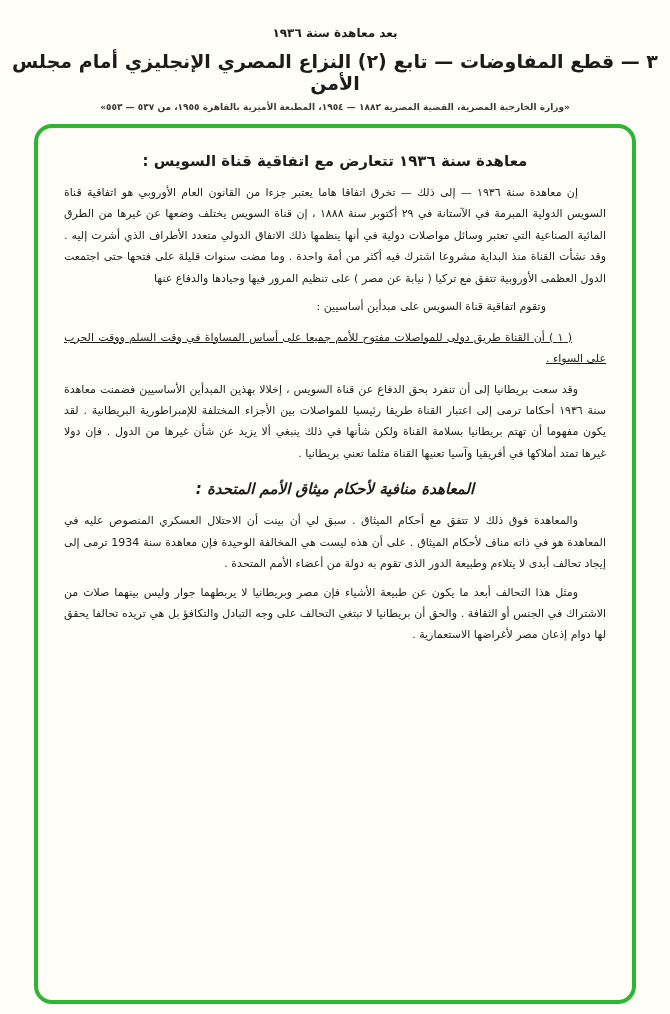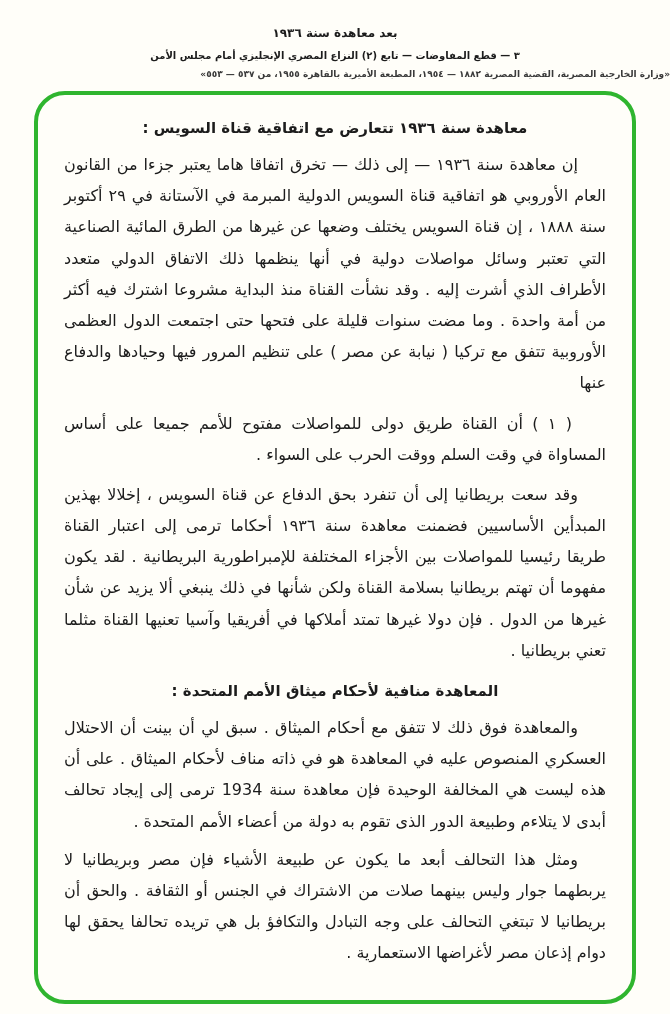--- a/index.html
+++ b/index.html
@@ -26,87 +26,89 @@
     text-align: center;
     padding-top: 26px;
     flex: 0 0 auto;
   }
   .running-head {
     font-size: 12px;
     font-weight: bold;
     letter-spacing: 0.5px;
   }
   .chapter-heading {
-    font-size: 10px;
+    font-size: 19px;
     font-weight: bold;
     margin-top: 10px;
   }
   .source-citation {
     font-size: 9px;
     font-weight: bold;
     color: #3a3a3a;
     margin-top: 8px;
-    text-align: right;
   }
 
   
   .content-frame {
     flex: 1 1 auto;
     margin: 12px 34px 10px 34px;
     border: 4px solid #2fb52f;
-    border-radius: 31px;
+    border-radius: 18px;
     padding: 14px 26px 12px 26px;
     overflow: hidden;
   }
 
   .section-title {
     font-size: 15px;
     font-weight: bold;
     text-align: center;
     margin: 10px 0 12px 0;
   }
   .section-title.second {
     margin-top: 16px;
+    font-style: italic;
   }
 
   .content-frame p {
-    font-size: 16px;
+    font-size: 11px;
     line-height: 1.95;
     text-align: justify;
     text-indent: 28px;
     margin: 7px 0;
   }
 
   p.lead-line {
     text-indent: 60px;
     text-align: right;
   }
 
   p.principle-item {
     text-indent: 34px;
     margin: 9px 0;
+    text-decoration: underline;
   }
 </style>
 </head>
 <body>
 
 <div class="page">
 
   <header class="page-header">
     <div class="running-head">بعد معاهدة سنة ١٩٣٦</div>
     <div class="chapter-heading">٣ — قطع المفاوضات — تابع (٢) النزاع المصري الإنجليزي أمام مجلس الأمن</div>
     <div class="source-citation">«وزارة الخارجية المصرية، القضية المصرية ١٨٨٢ — ١٩٥٤، المطبعة الأميرية بالقاهرة ١٩٥٥، من ٥٣٧ — ٥٥٣»</div>
   </header>
 
   <div class="content-frame" style="border-color: rgb(47, 181, 47);">
 
     <h2 class="section-title">معاهدة سنة ١٩٣٦ تتعارض مع اتفاقية قناة السويس :</h2>
 
     <p>إن معاهدة سنة ١٩٣٦ — إلى ذلك — تخرق اتفاقا هاما يعتبر جزءا من القانون العام الأوروبي هو اتفاقية قناة السويس الدولية المبرمة في الآستانة في ٢٩ أكتوبر سنة ١٨٨٨ ، إن قناة السويس يختلف وضعها عن غيرها من الطرق المائية الصناعية التي تعتبر وسائل مواصلات دولية في أنها ينظمها ذلك الاتفاق الدولي متعدد الأطراف الذي أشرت إليه . وقد نشأت القناة منذ البداية مشروعا اشترك فيه أكثر من أمة واحدة . وما مضت سنوات قليلة على فتحها حتى اجتمعت الدول العظمى الأوروبية تتفق مع تركيا ( نيابة عن مصر ) على تنظيم المرور فيها وحيادها والدفاع عنها</p>
 
+    <p class="lead-line">وتقوم اتفاقية قناة السويس على مبدأين أساسيين :</p>
 
     <p class="principle-item">( ١ ) أن القناة طريق دولى للمواصلات مفتوح للأمم جميعا على أساس المساواة في وقت السلم ووقت الحرب على السواء .</p>
 
 
     <p>وقد سعت بريطانيا إلى أن تنفرد بحق الدفاع عن قناة السويس ، إخلالا بهذين المبدأين الأساسيين فضمنت معاهدة سنة ١٩٣٦ أحكاما ترمى إلى اعتبار القناة طريقا رئيسيا للمواصلات بين الأجزاء المختلفة للإمبراطورية البريطانية . لقد يكون مفهوما أن تهتم بريطانيا بسلامة القناة ولكن شأنها في ذلك ينبغي ألا يزيد عن شأن غيرها من الدول . فإن دولا غيرها تمتد أملاكها في أفريقيا وآسيا تعنيها القناة مثلما تعني بريطانيا .</p>
 
 
     <h2 class="section-title second">المعاهدة منافية لأحكام ميثاق الأمم المتحدة :</h2>
 
     <p>والمعاهدة فوق ذلك لا تتفق مع أحكام الميثاق . سبق لي أن بينت أن الاحتلال العسكري المنصوص عليه في المعاهدة هو في ذاته مناف لأحكام الميثاق . على أن هذه ليست هي المخالفة الوحيدة فإن معاهدة سنة 1934 ترمى إلى إيجاد تحالف أبدى لا يتلاءم وطبيعة الدور الذى تقوم به دولة من أعضاء الأمم المتحدة .</p>

